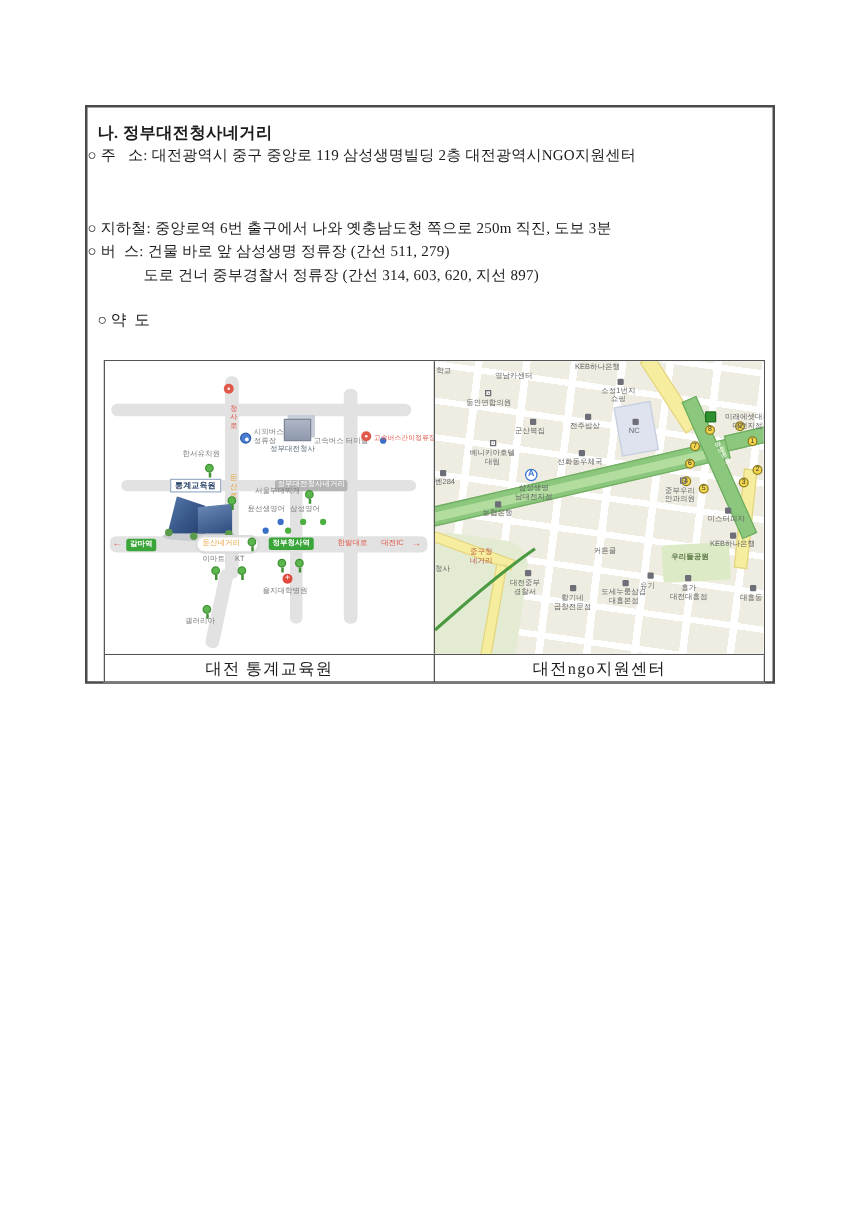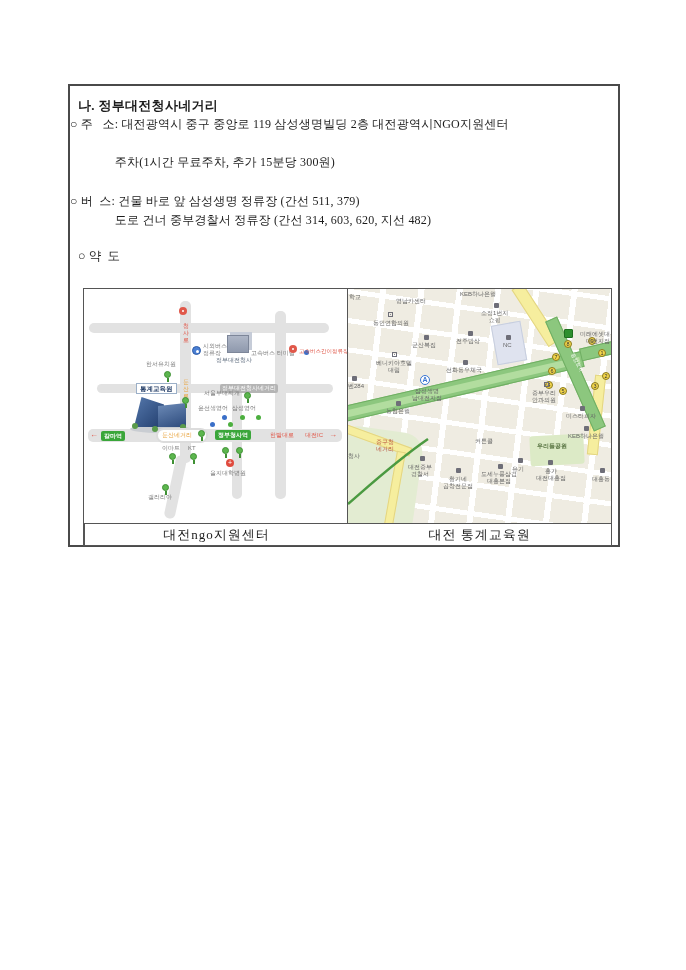--- a/index.html
+++ b/index.html
@@ -86,23 +86,23 @@
 </style>
 </head>
 <body>
 
 <div class="page">
   <div class="outer-box">
 
     <div class="doc-title">나. 정부대전청사네거리</div>
 
     <div class="doc-line" style="top:29px;">○ 주   소: 대전광역시 중구 중앙로 119 삼성생명빌딩 2층 대전광역시NGO지원센터</div>
-    <div class="doc-line" style="top:67px;">              주차(1시간 무료주차, 추가 15분당 300원)</div>
-    <div class="doc-line" style="top:106px;">○ 버  스: 건물 바로 앞 삼성생명 정류장 (간선 511, 379)</div>
-    <div class="doc-line" style="top:125px;">              도로 건너 중부경찰서 정류장 (간선 314, 603, 620, 지선 482)</div>
+    <div class="doc-line" style="top:87px;">○ 지하철: 중앙로역 6번 출구에서 나와 옛충남도청 쪽으로 250m 직진, 도보 3분</div>
+    <div class="doc-line" style="top:106px;">○ 버  스: 건물 바로 앞 삼성생명 정류장 (간선 511, 279)</div>
+    <div class="doc-line" style="top:125px;">              도로 건너 중부경찰서 정류장 (간선 314, 603, 620, 지선 897)</div>
 
     <div class="map-section-label">○ 약  도</div>
 
     <div class="map-table">
       <div class="map-row">
 
         <div class="map-cell">
           <div class="lmap">
 
             <div class="road" style="left:5px;top:34px;width:240px;height:10px;"></div>
@@ -296,18 +296,18 @@
 
             <div class="poi" style="left:252px;top:179px;"></div>
             <div class="rl" style="left:244px;top:187px;">대흥동</div>
 
             <div class="rl" style="left:0px;top:164px;">청사</div>
           </div>
         </div>
       </div>
 
       <div class="caption-row">
+        <div class="caption-cell">대전 통계교육원</div>
         <div class="caption-cell right">대전ngo지원센터</div>
-        <div class="caption-cell">대전 통계교육원</div>
       </div>
     </div>
   </div>
 </div>
 
 </body></html>

